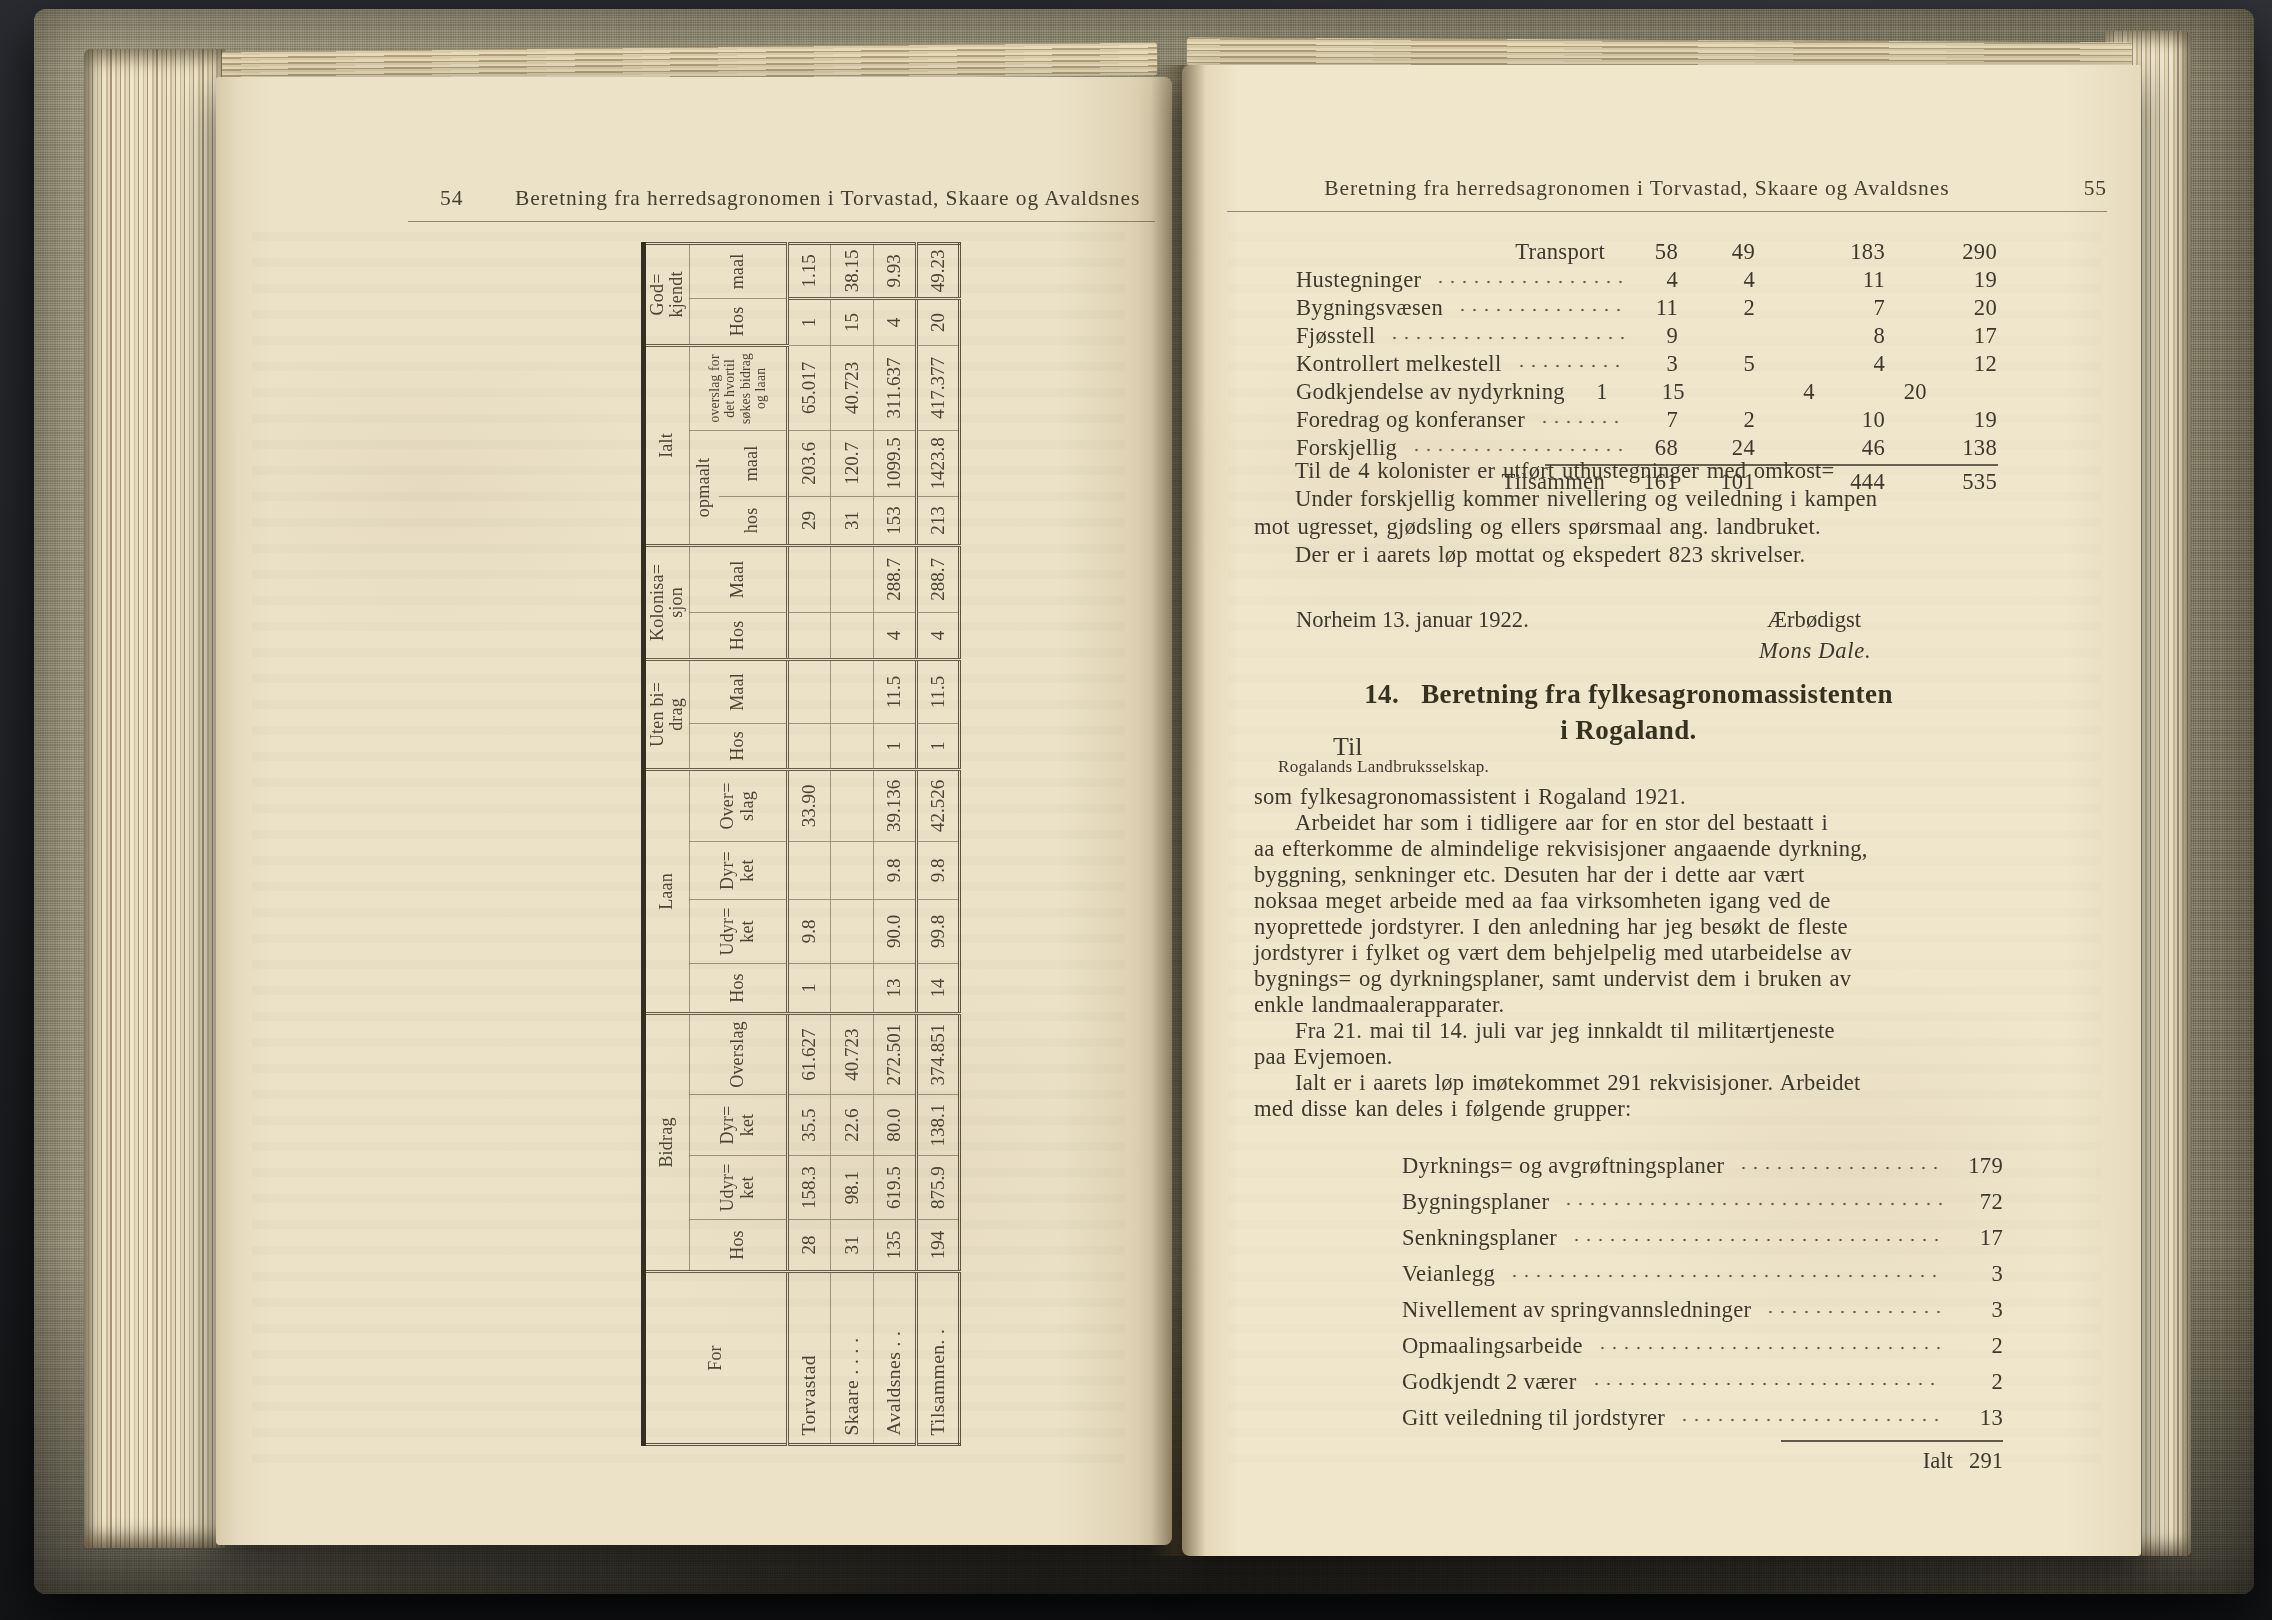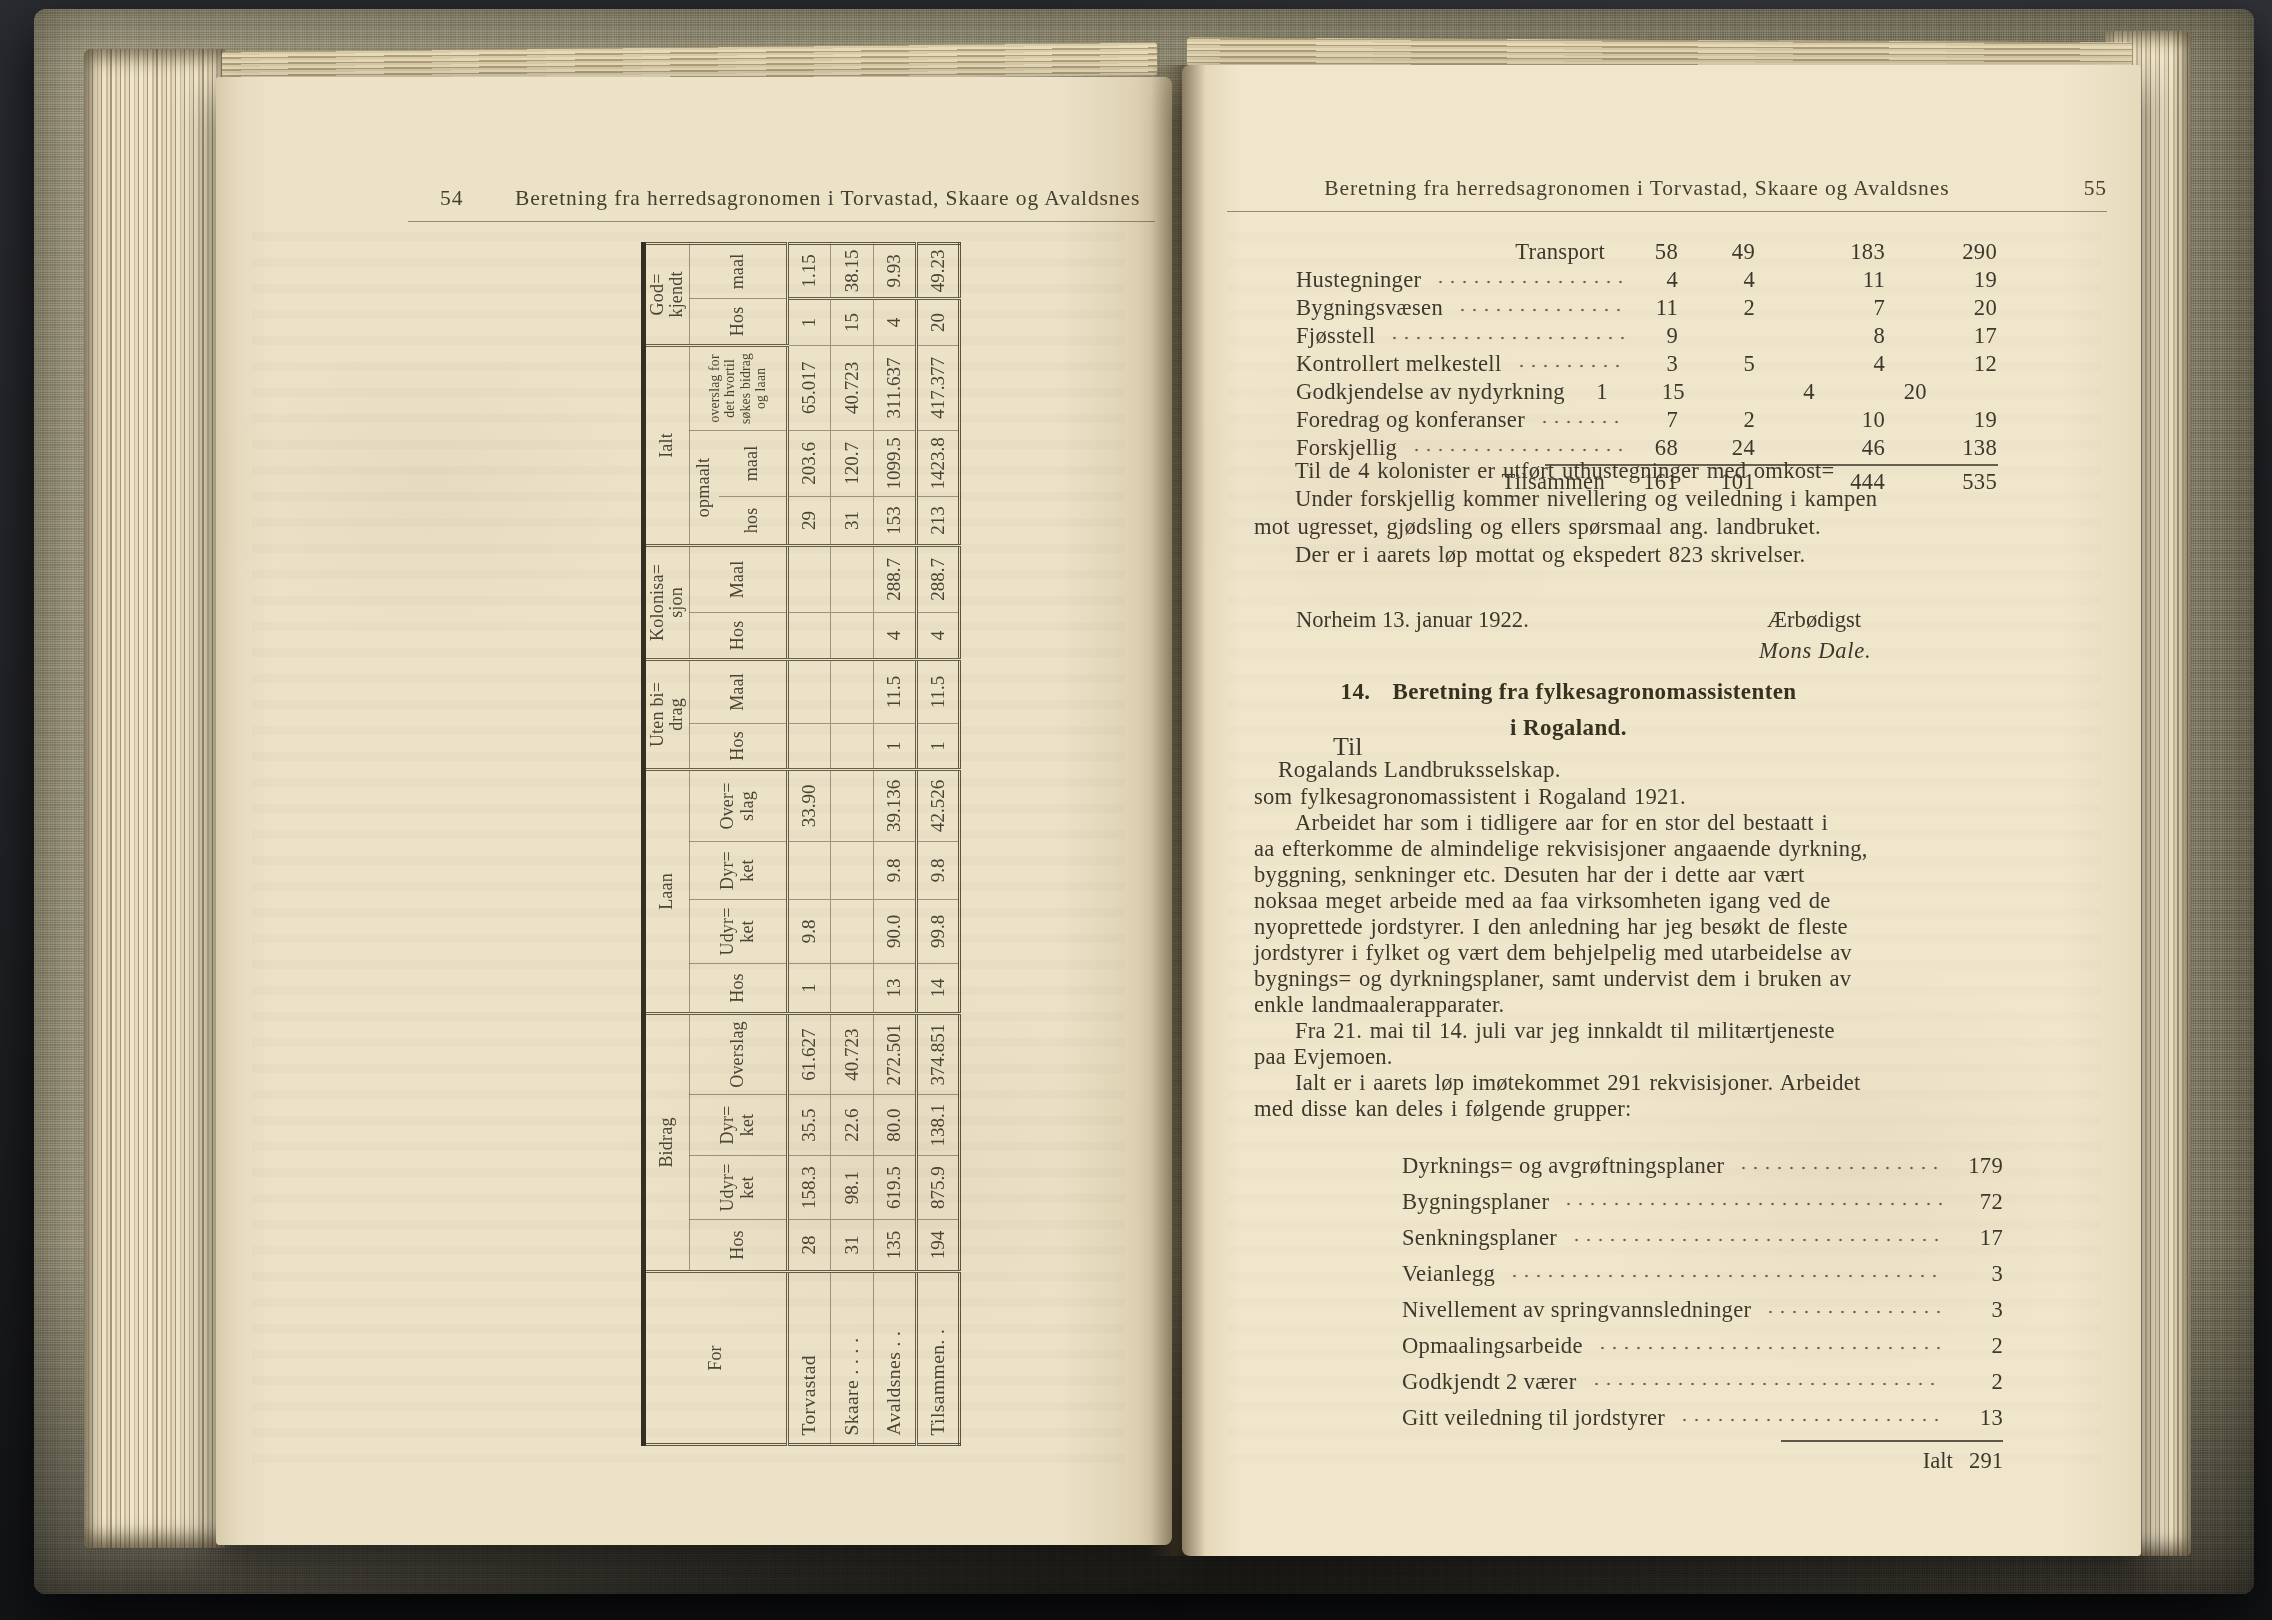--- a/index.html
+++ b/index.html
@@ -78,26 +78,26 @@
   .pblock.top{top:457px;line-height:28px;}
   .pblock.body{top:784px;line-height:26px;}
   .line{white-space:nowrap;}
   .line.ind{padding-left:41px;}
 
   .sig{position:absolute;font-size:22.6px;color:#3e382c;}
   .sig.date{left:1296px;top:607px;}
   .sig.close{left:1767px;top:607px;}
   .sig.name{left:1759px;top:638px;font-style:italic;letter-spacing:0.7px;}
 
-  .sec{position:absolute;left:1194px;width:749px;text-align:center;font-weight:bold;font-size:23px;color:#37311f;letter-spacing:0.4px;}
+  .sec{position:absolute;left:1254px;width:749px;text-align:center;font-weight:bold;font-size:27px;color:#37311f;letter-spacing:0.4px;}
   .sec.l1{top:679px;}
   .sec.l2{top:715px;}
   .sec .no{margin-right:22px;}
   .salut{position:absolute;left:1333px;top:732px;font-size:26px;}
-  .addr{position:absolute;left:1278px;top:757px;font-size:23px;letter-spacing:0.3px;}
+  .addr{position:absolute;left:1278px;top:757px;font-size:17px;letter-spacing:0.3px;}
 
   
   .reklist{position:absolute;left:1402px;top:1148px;width:601px;font-size:22.6px;color:#3e382c;}
   .lrow{display:flex;align-items:baseline;height:36px;line-height:36px;letter-spacing:0.3px;}
   .llabel{flex:0 0 auto;}
   .lldr{flex:1;height:22px;margin:0 9px 0 12px;align-self:center;
     background-image:radial-gradient(circle, rgba(70,62,48,.85) 1.3px, rgba(70,62,48,0) 1.6px);
     background-size:12px 6px;background-repeat:repeat-x;background-position:1.5px 64%;}
   .lval{flex:0 0 auto;width:52px;text-align:right;}
   .lrule{height:1.5px;background:rgba(70,62,48,.85);width:222px;margin:4.4px 0 0 auto;}

